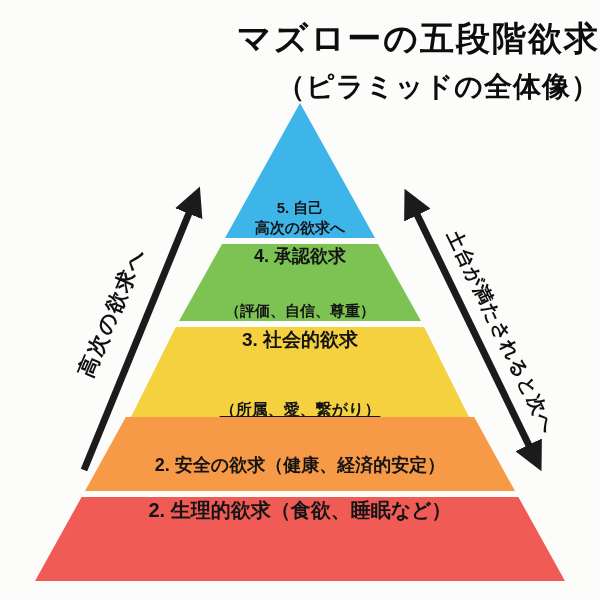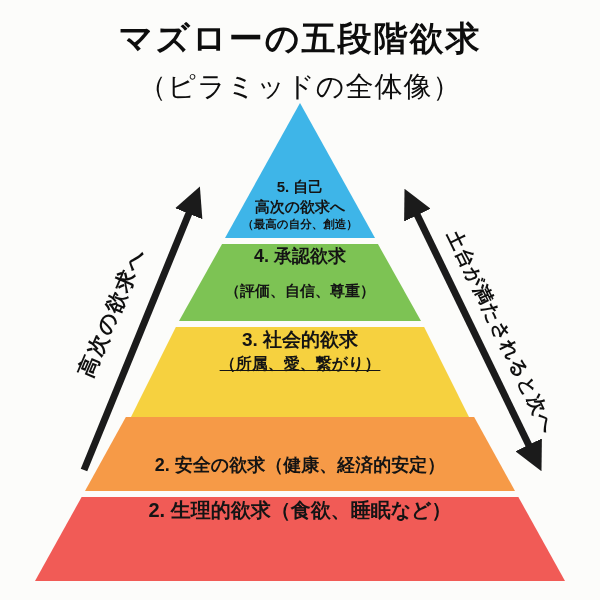--- a/index.html
+++ b/index.html
@@ -7,43 +7,43 @@
   body {
     position: relative;
     width: 600px; height: 600px;
     background: #fcfcfa;
     font-family: "Liberation Sans", "DejaVu Sans", sans-serif;
     color: #111;
     overflow: hidden;
   }
 
   
-  .header { position: absolute; top: 16px; left: 0; width: 100%; text-align: center; }
+  .header { position: absolute; top: 16px; left: 0; width: 100%; text-align: right; }
   .title {
     font-size: 34px; font-weight: 900; letter-spacing: 2px; color: #0d0d0d;
   }
   .subtitle {
-    margin-top: 6px; font-size: 28px; font-weight: 400; letter-spacing: 1px; color: #0d0d0d;
+    margin-top: 6px; font-size: 28px; font-weight: 700; letter-spacing: 1px; color: #0d0d0d;
   }
 
   
   .pyramid { position: absolute; left: 35px; top: 103px; width: 530px; height: 478px; }
   .level {
     position: absolute;
-    display: flex; flex-direction: column; justify-content: flex-start; align-items: center;
+    display: flex; flex-direction: column; justify-content: space-between; align-items: center;
     text-align: center;
     filter: drop-shadow(0 2px 2px rgba(0,0,0,0.28));
   }
   .level span { display: block; font-weight: 800; color: #141414; line-height: 1.35; white-space: nowrap; }
 
   .level-5 {
     left: 190px; top: 0; width: 150px; height: 135px;
     background: var(--level-5, #3eb5e8);
     clip-path: polygon(50% 0, 100% 100%, 0 100%);
-    justify-content: flex-end; padding-bottom: 5px;
+    justify-content: flex-end; 
   }
   .level-5 .line-main { font-size: 15px; }
   .level-5 .line-sub  { font-size: 11.5px; }
 
   .level-4 {
     left: 144px; top: 141px; width: 242px; height: 77px;
     background: var(--level-4, #7dc354);
     clip-path: polygon(17.8% 0, 82.2% 0, 100% 100%, 0 100%);
   }
   .level-4 .line-main { font-size: 18px; }
@@ -110,21 +110,20 @@
 </svg>
 
 <div class="arrow-label arrow-label-left">高次の欲求へ</div>
 <div class="arrow-label arrow-label-right">土台が満たされると次へ</div>
 
 <div class="pyramid">
 
   <div class="level level-5">
     <span class="line-main">5. 自己</span>
     <span class="line-main">高次の欲求へ</span>
-    <span class="line-sub">（最高の自分、創造）</span>
   </div>
 
   <div class="level level-4">
     <span class="line-main">4. 承認欲求</span>
     <span class="line-sub">（評価、自信、尊重）</span>
   </div>
 
   <div class="level level-3">
     <span class="line-main">3. 社会的欲求</span>
     <span class="line-sub">（所属、愛、繋がり）</span>

